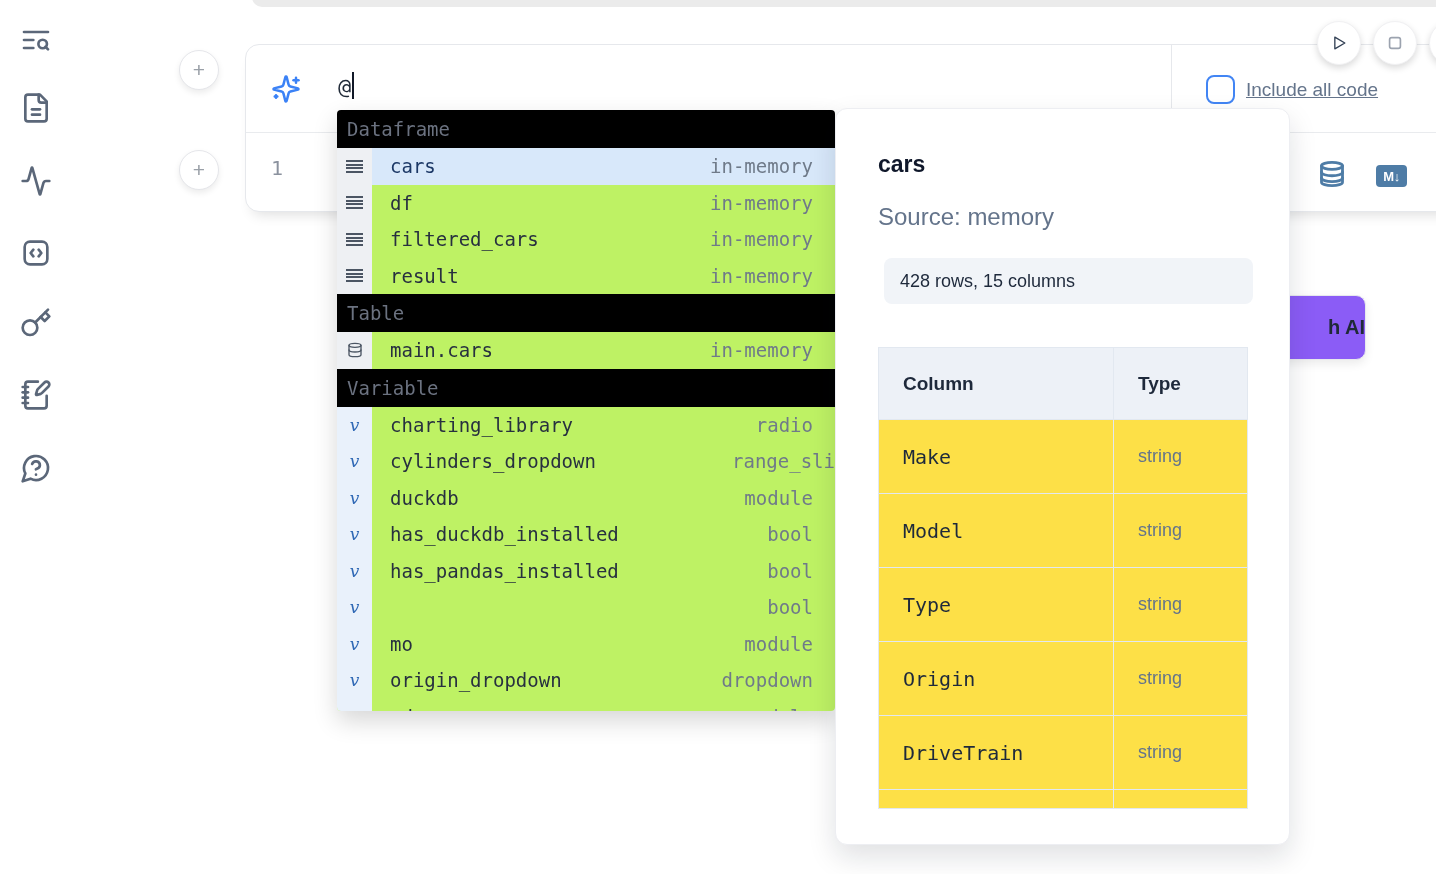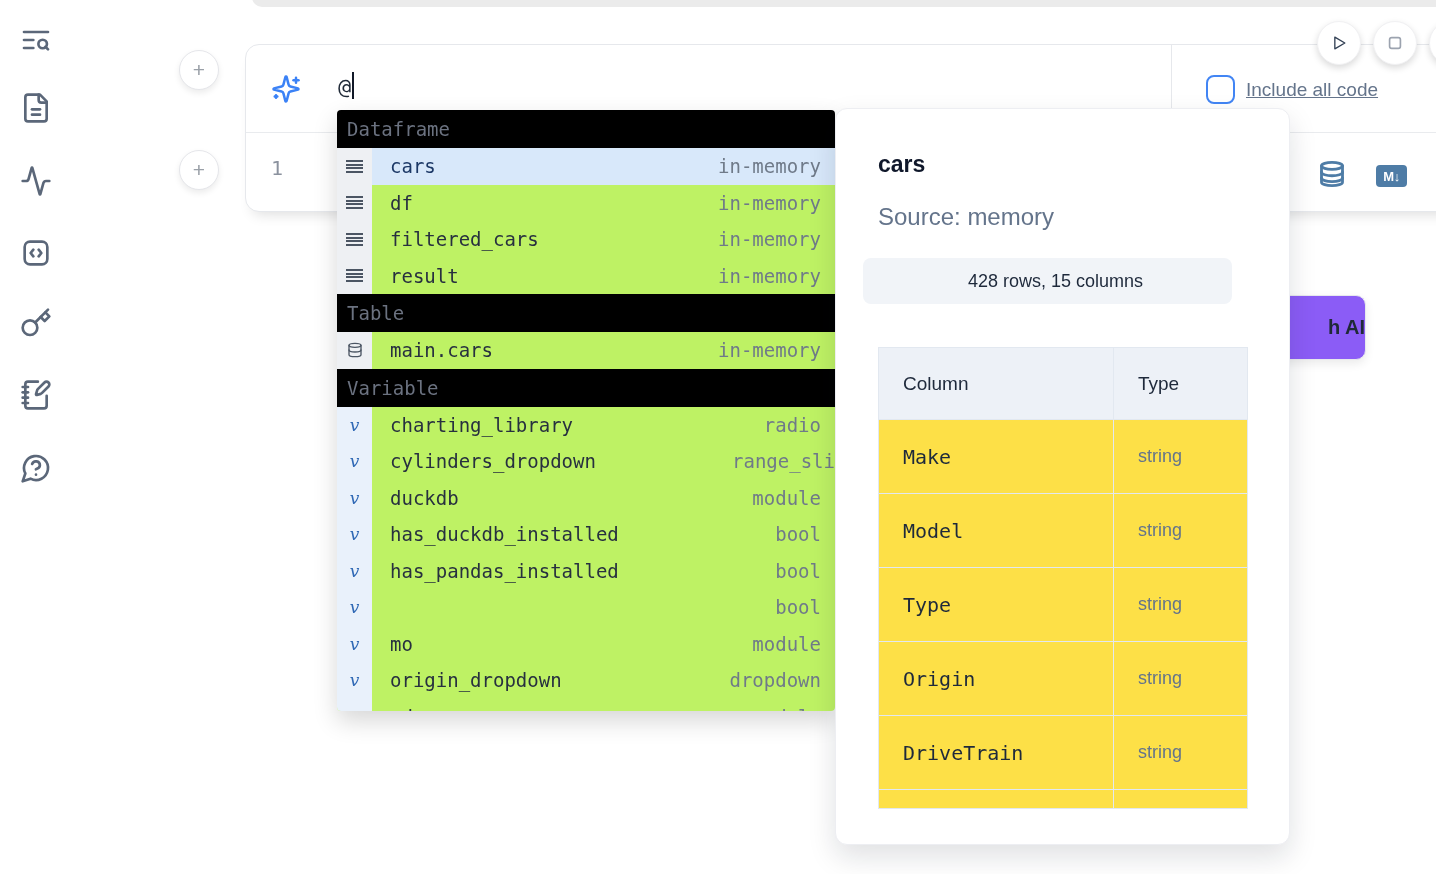--- a/index.html
+++ b/index.html
@@ -65,42 +65,42 @@
     font-size:19px; padding-left:10px; }
   .ac-row { height:36.5px; display:flex; align-items:center; cursor:pointer; background:#bef264; }
   .ac-row .gut { width:35px; align-self:stretch; background:#eef0f3;
     display:flex; align-items:center; justify-content:center; flex:none; }
   .ac-row .gut.var { background:#e9f1fb; }
   .bars { width:17px; height:13px;
     background-image:repeating-linear-gradient(to bottom,#4b5563 0,#4b5563 2px,transparent 2px,transparent 3.7px); }
   .gut svg { width:16px; height:16px; stroke:#4b5563; fill:none; stroke-width:2; stroke-linecap:round; stroke-linejoin:round; }
   .vic { font-family:"DejaVu Serif", serif; font-style:italic; color:#3069b5; font-size:17px; }
   .ac-name { padding-left:18px; font-size:19px; color:#27303f; }
-  .ac-type { margin-left:auto; padding-right:14px; font-size:19px; color:#6f7a89; }
+  .ac-type { margin-left:auto; padding-right:22px; font-size:19px; color:#6f7a89; }
   .ac-type.flush { padding-right:0; }
   .ac-row.sel { background:#d8e8fa; }
   .ac-row.sel .ac-name { color:#1c3866; }
 
   
   .panel { position:absolute; left:835px; top:108px; width:455px; height:737px;
     background:#fff; border:1px solid #edeef2; border-radius:12px;
     box-shadow:0 12px 28px rgba(15,23,42,.13); z-index:40; }
   .panel-title { position:absolute; left:42px; top:42px; font-size:23px; font-weight:700; color:#0f172a; }
   .panel-source { position:absolute; left:42px; top:94px; font-size:24px; color:#64748b; }
-  .shape-badge { position:absolute; left:27px; top:149px; width:369px; height:46px;
+  .shape-badge { position:absolute; left:48px; top:149px; width:369px; height:46px;
     background:#f1f4f8; border-radius:8px; line-height:46px; padding-left:16px;
-    font-size:18px; color:#1e293b;text-align:center; }
+    font-size:18px; color:#1e293b; }
   .schema-table { position:absolute; left:42px; top:238px; width:370px; height:462px;
     border:1px solid #e2e8f0; overflow:hidden; }
   .tr { display:flex; border-bottom:1px solid #e2e8f0; }
   .tr.head { height:72px; background:#edf1f7; }
   .tr.body { height:74px; background:#fde047; }
   .td1 { width:235px; border-right:1px solid #e2e8f0; display:flex; align-items:center; padding-left:24px; }
   .td2 { flex:1; display:flex; align-items:center; padding-left:24px; }
-  .tr.head .td1, .tr.head .td2 { font-size:19px; color:#1e293b; font-weight:400; }
+  .tr.head .td1, .tr.head .td2 { font-size:19px; color:#1e293b; font-weight:700; }
   .col-name { font-family:"DejaVu Sans Mono", monospace; font-size:20px; color:#1e293b; }
   .col-type { font-size:18px; color:#64748b; }
 </style>
 </head>
 <body>
 
 <div class="page">
 
   <div class="sidebar">
     <div class="side-icon" style="top:24px">

